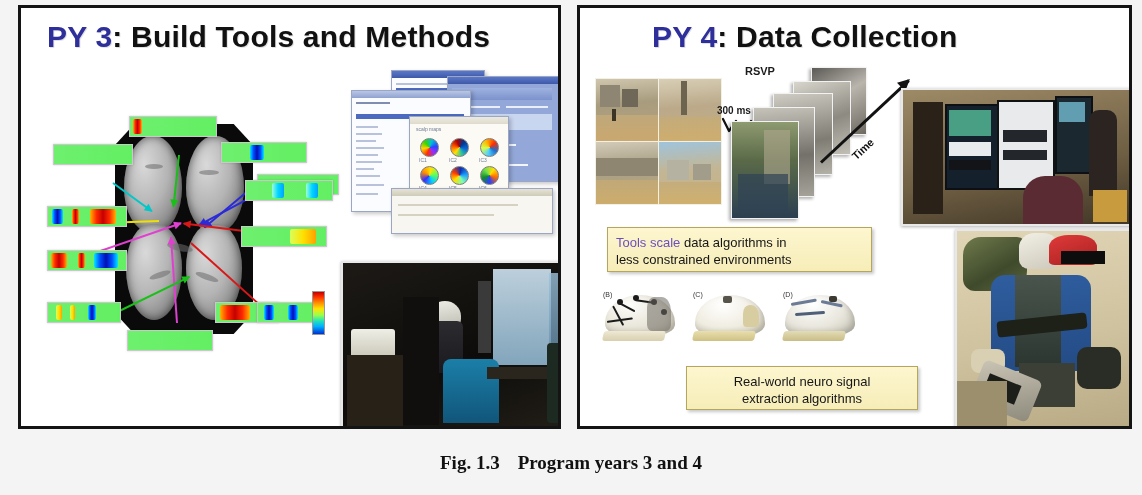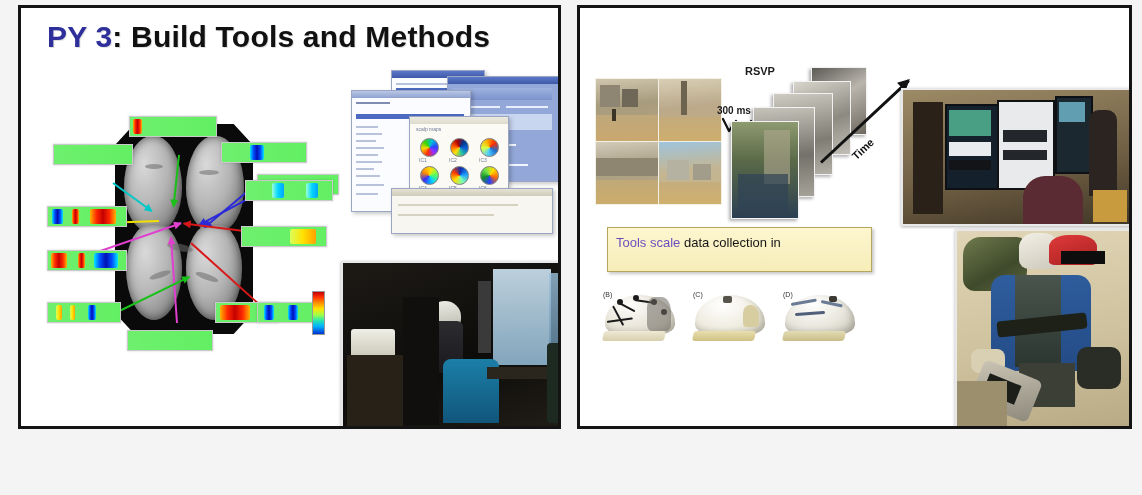--- a/index.html
+++ b/index.html
@@ -328,20 +328,23 @@
       <div class="ph-layer" style="left:8px;top:66px;width:44px;height:30px;background:linear-gradient(180deg,#efeee6,#c8c6b6);border-radius:3px;"></div>
       <div class="ph-layer" style="left:4px;top:92px;width:56px;height:74px;background:#272118;"></div>
       <div class="ph-layer" style="left:60px;top:34px;width:36px;height:128px;background:#100f0d;"></div>
       <div class="ph-layer" style="left:144px;top:104px;width:78px;height:12px;background:#2a261e;"></div>
       <div class="ph-layer" style="left:204px;top:80px;width:30px;height:80px;background:#1d2a22;border-radius:4px;"></div>
     </div>
   </div>
 
   <div class="panel" id="panel-py4">
 
+    <div class="panel-title" id="title-py4">
+      <span class="py-tag">PY 4</span><span>: </span><span>Data Collection</span>
+    </div>
 
     <div id="rsvp-group" style="left:15px;top:57px;">
 
       <div class="rsvp-label" style="left:150px;top:0px;">RSVP</div>
 
       <div class="thumb" style="left:0px;top:13px;width:62px;height:62px;background:linear-gradient(175deg,#cfc6ae 0%,#a89c7e 40%,#b8a57c 100%);">
         <div class="ph-layer" style="left:4px;top:6px;width:20px;height:22px;background:#8e8673;"></div>
         <div class="ph-layer" style="left:26px;top:10px;width:16px;height:18px;background:#6f6757;"></div>
         <div class="ph-layer" style="left:0;top:36px;right:0;bottom:0;background:linear-gradient(180deg,#bfa87b,#caa86e);"></div>
         <div class="ph-layer" style="left:16px;top:30px;width:4px;height:12px;background:#3b3325;"></div>
@@ -389,21 +392,22 @@
       <div class="ph-layer" style="left:100px;top:40px;width:44px;height:12px;background:#23262a;"></div>
       <div class="ph-layer" style="left:100px;top:60px;width:44px;height:10px;background:#23262a;"></div>
       <div class="ph-layer" style="left:152px;top:6px;width:34px;height:74px;background:#1b2830;border:2px solid #0d1014;"></div>
       <div class="ph-layer" style="left:156px;top:12px;width:26px;height:20px;background:#7fd0e8;opacity:.7;"></div>
       <div class="ph-layer" style="left:120px;top:86px;width:60px;height:48px;background:#5a2b33;border-radius:22px 22px 0 0;"></div>
       <div class="ph-layer" style="left:186px;top:20px;width:28px;height:86px;background:#2b2420;border-radius:10px 10px 0 0;"></div>
       <div class="ph-layer" style="left:190px;top:100px;width:34px;height:32px;background:#c89b3e;"></div>
     </div>
 
     <div class="callout" id="callout-large-scale" style="left:27px;top:219px;width:265px;height:45px;">
-      <span class="hl-purple">Tools scale</span><span> data collection in</span><br>
+      <span class="hl-purple">Tools scale</span><span> data algorithms in</span><br>
+      <span>less constrained environments</span>
     </div>
 
     <div id="helmet-row" style="left:21px;top:275px;width:258px;height:70px;">
       <div class="helmet" style="left:0px;">
         <div class="helmet-tag">(B)</div>
         <div class="helmet-shell"></div>
         <div class="helmet-brim"></div>
         <div class="elec" style="left:16px;top:8px;"></div>
         <div class="elec" style="left:32px;top:4px;"></div>
         <div class="elec" style="left:50px;top:8px;"></div>
@@ -425,33 +429,40 @@
         <div class="helmet-tag">(D)</div>
         <div class="helmet-shell" style="background:radial-gradient(ellipse at 40% 22%,#ffffff,#e8e6dc 55%,#c3bfb0 100%);"></div>
         <div class="helmet-brim" style="background:linear-gradient(180deg,#e3dcb6,#c9bd86);"></div>
         <div class="wire" style="left:10px;top:12px;width:26px;height:3px;background:#6b7b95;transform:rotate(-10deg);"></div>
         <div class="wire" style="left:14px;top:22px;width:30px;height:3px;background:#4f5f79;transform:rotate(-4deg);"></div>
         <div class="wire" style="left:40px;top:9px;width:22px;height:3px;background:#6b7b95;transform:rotate(12deg);"></div>
         <div class="elec" style="left:48px;top:5px;width:8px;height:6px;border-radius:2px;background:#3d3a34;"></div>
       </div>
     </div>
 
+    <div class="callout" id="callout-realworld" style="left:106px;top:358px;width:232px;height:44px;">
+      <span>Real-world neuro signal</span><br>
+      <span>extraction algorithms</span>
+    </div>
 
     <div class="photo" id="photo-py4-field" style="left:375px;top:221px;width:176px;height:196px;">
       <div class="ph-layer" style="left:0;top:0;right:0;bottom:0;background:linear-gradient(170deg,#e0d5b6 0%,#cfc29e 55%,#b8aa85 100%);"></div>
       <div class="ph-layer" style="left:6px;top:6px;width:64px;height:54px;background:linear-gradient(150deg,#6f7a4c,#3f4a2c 60%,#5c6640);border-radius:18px 10px 20px 12px;"></div>
       <div class="ph-layer" style="left:62px;top:2px;width:40px;height:36px;background:linear-gradient(160deg,#f2efe6,#cdc9bb);border-radius:40% 40% 25% 25%;"></div>
       <div class="ph-layer" style="left:92px;top:4px;width:48px;height:30px;background:linear-gradient(160deg,#e03a3a,#a82020);border-radius:40% 40% 12% 12%;"></div>
       <div class="ph-layer" style="left:104px;top:20px;width:44px;height:13px;background:#0d0d0d;"></div>
       <div class="ph-layer" style="left:34px;top:44px;width:100px;height:96px;background:linear-gradient(175deg,#2f5d9e,#234b85);border-radius:14px 14px 6px 6px;"></div>
       <div class="ph-layer" style="left:58px;top:44px;width:46px;height:92px;background:linear-gradient(180deg,#4b5446,#2d3429);opacity:.92;"></div>
       <div class="ph-layer" style="left:40px;top:86px;width:90px;height:16px;background:#1d2118;border-radius:4px;transform:rotate(-6deg);"></div>
       <div class="ph-layer" style="left:62px;top:132px;width:56px;height:44px;background:#3b3f36;"></div>
       <div class="ph-layer" style="left:14px;top:118px;width:34px;height:24px;background:#d9cfb2;border-radius:8px;"></div>
       <div class="ph-layer" style="left:18px;top:138px;width:62px;height:44px;background:linear-gradient(150deg,#c9c4b4,#8e8a7c);transform:rotate(22deg);border-radius:6px;"></div>
       <div class="ph-layer" style="left:28px;top:148px;width:34px;height:20px;background:#1c1e1a;transform:rotate(22deg);"></div>
       <div class="ph-layer" style="left:120px;top:116px;width:44px;height:42px;background:#2a2c26;border-radius:10px;"></div>
       <div class="ph-layer" style="left:0px;top:150px;width:50px;height:46px;background:#9c8f6d;"></div>
     </div>
   </div>
 
+  <div id="figure-caption">
+    <span>Fig. 1.3</span><span class="capgap"></span><span>Program years 3 and 4</span>
+  </div>
 
 </div>
 
 </body></html>

